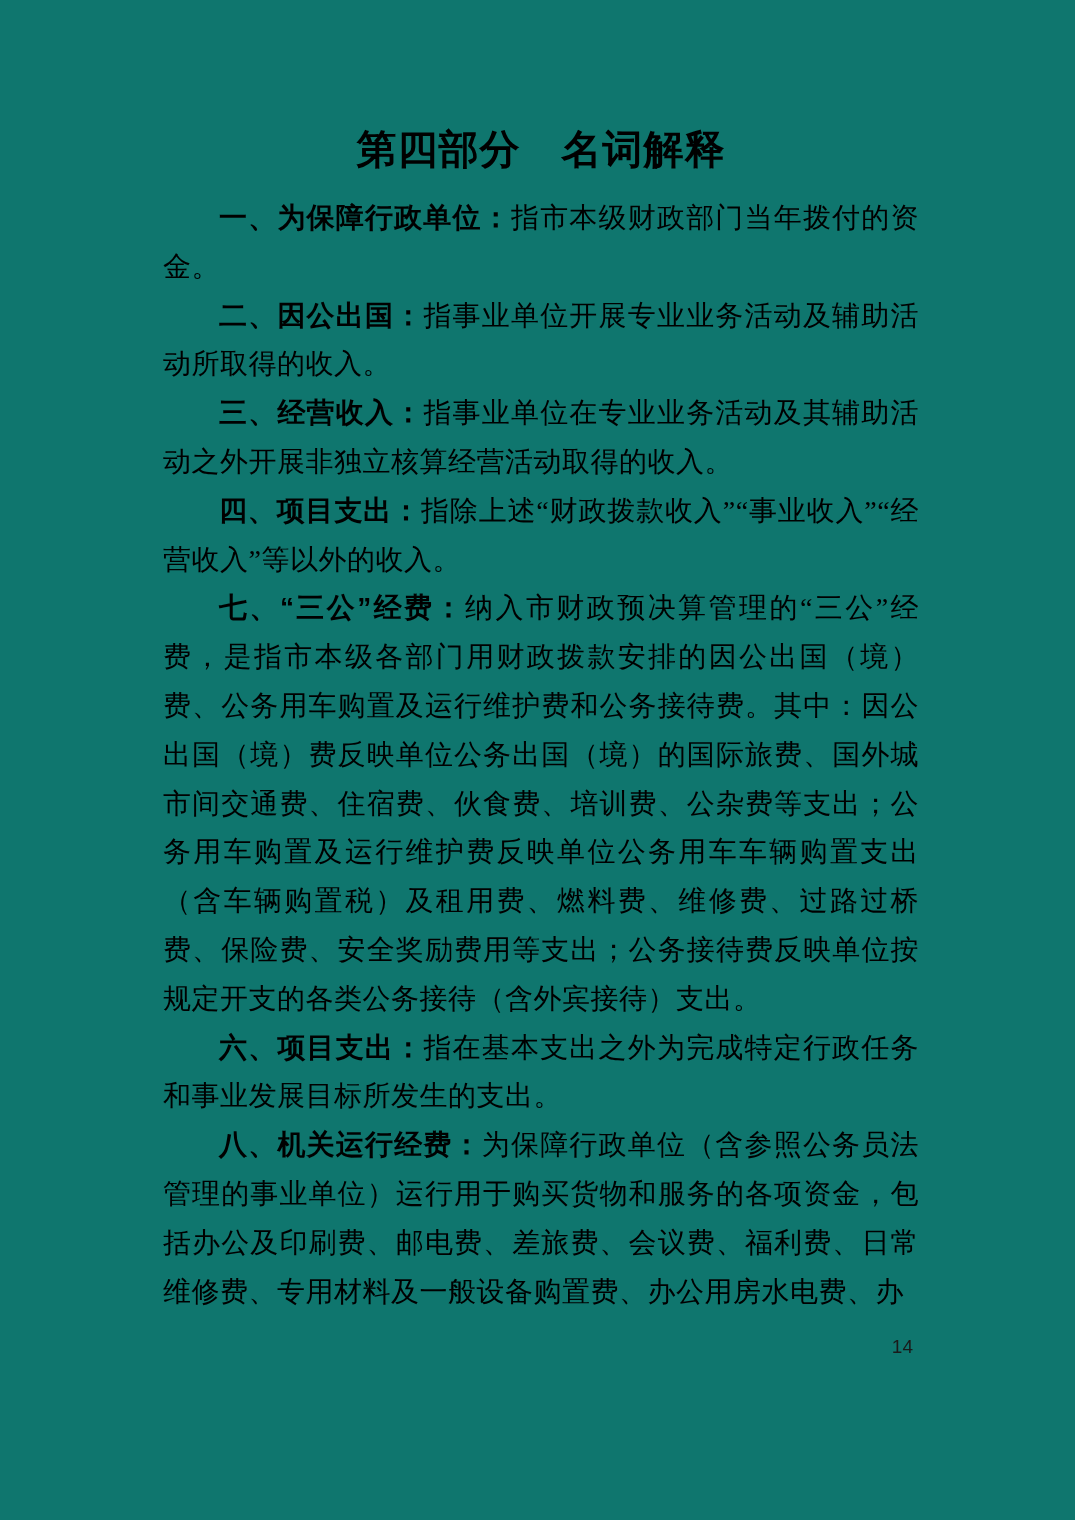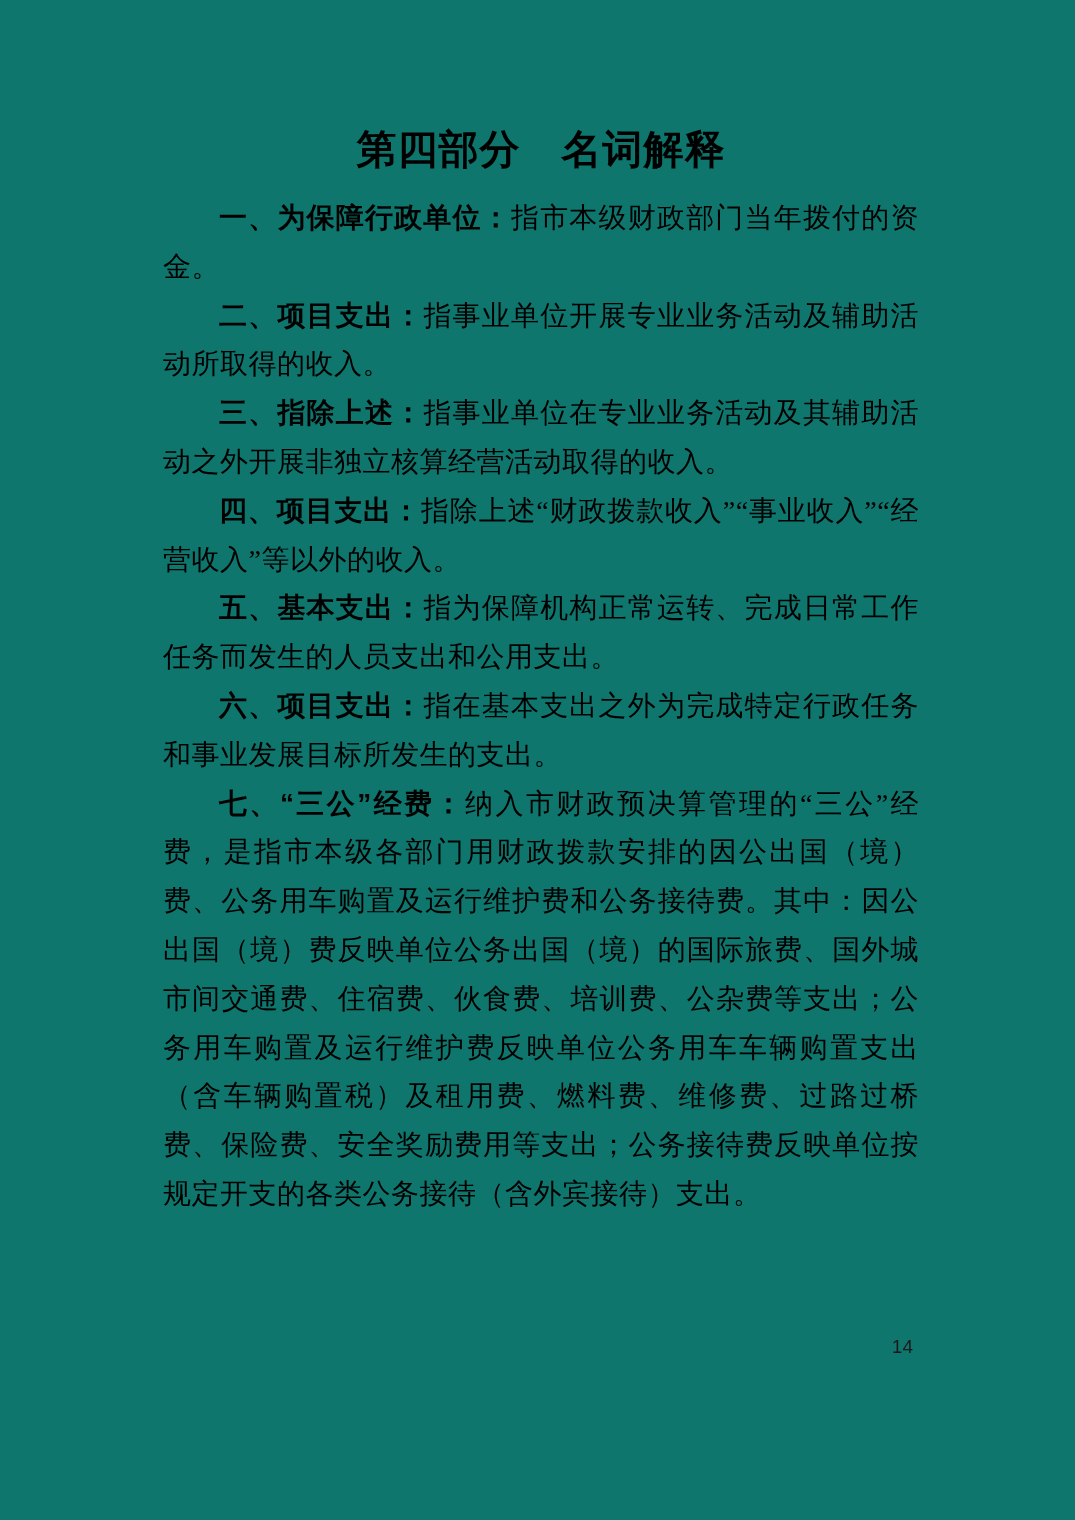--- a/index.html
+++ b/index.html
@@ -57,29 +57,29 @@
 </head>
 <body>
 
 <div class="page">
   <div class="content">
 
     <h1 class="title">第四部分　名词解释</h1>
 
     <p class="para"><b class="term">一、为保障行政单位：</b><span>指市本级财政部门当年拨付的资金。</span></p>
 
-    <p class="para"><b class="term">二、项目支出：</b><span>指事业单位开展专业业务活动及辅助活动所取得的收入。</span></p>
+    <p class="para"><b class="term">二、因公出国：</b><span>指事业单位开展专业业务活动及辅助活动所取得的收入。</span></p>
 
-    <p class="para"><b class="term">三、指除上述：</b><span>指事业单位在专业业务活动及其辅助活动之外开展非独立核算经营活动取得的收入。</span></p>
+    <p class="para"><b class="term">三、经营收入：</b><span>指事业单位在专业业务活动及其辅助活动之外开展非独立核算经营活动取得的收入。</span></p>
 
     <p class="para"><b class="term">四、项目支出：</b><span>指除上述“财政拨款收入”“事业收入”“经营收入”等以外的收入。</span></p>
 
-    <p class="para"><b class="term">五、基本支出：</b><span>指为保障机构正常运转、完成日常工作任务而发生的人员支出和公用支出。</span></p>
+
+    <p class="para"><b class="term">七、“三公”经费：</b><span>纳入市财政预决算管理的“三公”经费，是指市本级各部门用财政拨款安排的因公出国（境）费、公务用车购置及运行维护费和公务接待费。其中：因公出国（境）费反映单位公务出国（境）的国际旅费、国外城市间交通费、住宿费、伙食费、培训费、公杂费等支出；公务用车购置及运行维护费反映单位公务用车车辆购置支出（含车辆购置税）及租用费、燃料费、维修费、过路过桥费、保险费、安全奖励费用等支出；公务接待费反映单位按规定开支的各类公务接待（含外宾接待）支出。</span></p>
 
     <p class="para"><b class="term">六、项目支出：</b><span>指在基本支出之外为完成特定行政任务和事业发展目标所发生的支出。</span></p>
 
-    <p class="para"><b class="term">七、“三公”经费：</b><span>纳入市财政预决算管理的“三公”经费，是指市本级各部门用财政拨款安排的因公出国（境）费、公务用车购置及运行维护费和公务接待费。其中：因公出国（境）费反映单位公务出国（境）的国际旅费、国外城市间交通费、住宿费、伙食费、培训费、公杂费等支出；公务用车购置及运行维护费反映单位公务用车车辆购置支出（含车辆购置税）及租用费、燃料费、维修费、过路过桥费、保险费、安全奖励费用等支出；公务接待费反映单位按规定开支的各类公务接待（含外宾接待）支出。</span></p>
-
+    <p class="para"><b class="term">八、机关运行经费：</b><span>为保障行政单位（含参照公务员法管理的事业单位）运行用于购买货物和服务的各项资金，包括办公及印刷费、邮电费、差旅费、会议费、福利费、日常维修费、专用材料及一般设备购置费、办公用房水电费、办</span></p>
 
   </div>
 
   <div class="pagenum">14</div>
 </div>
 
 </body></html>

